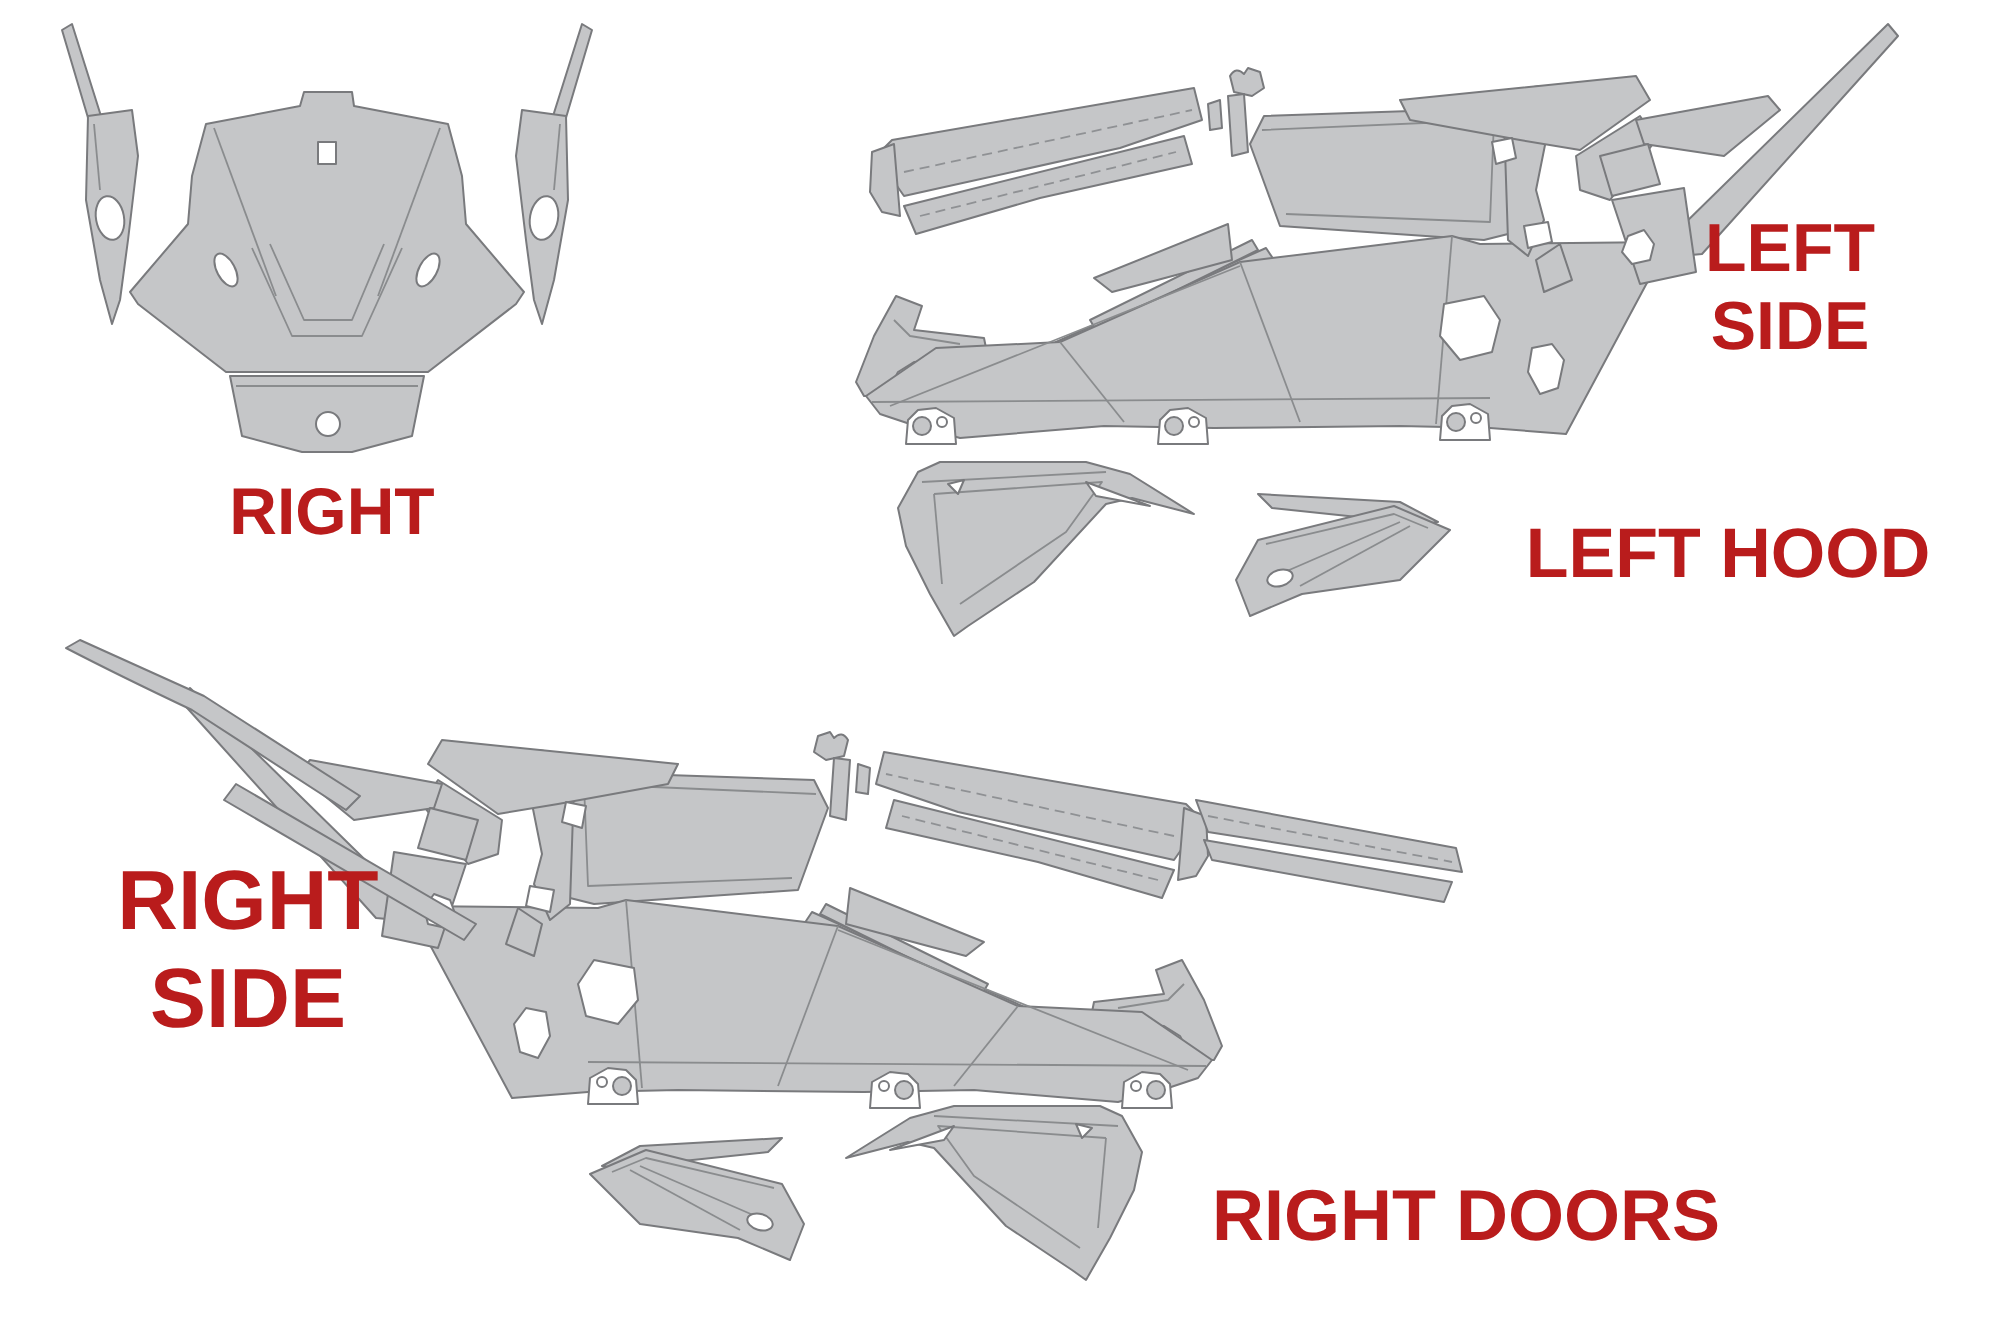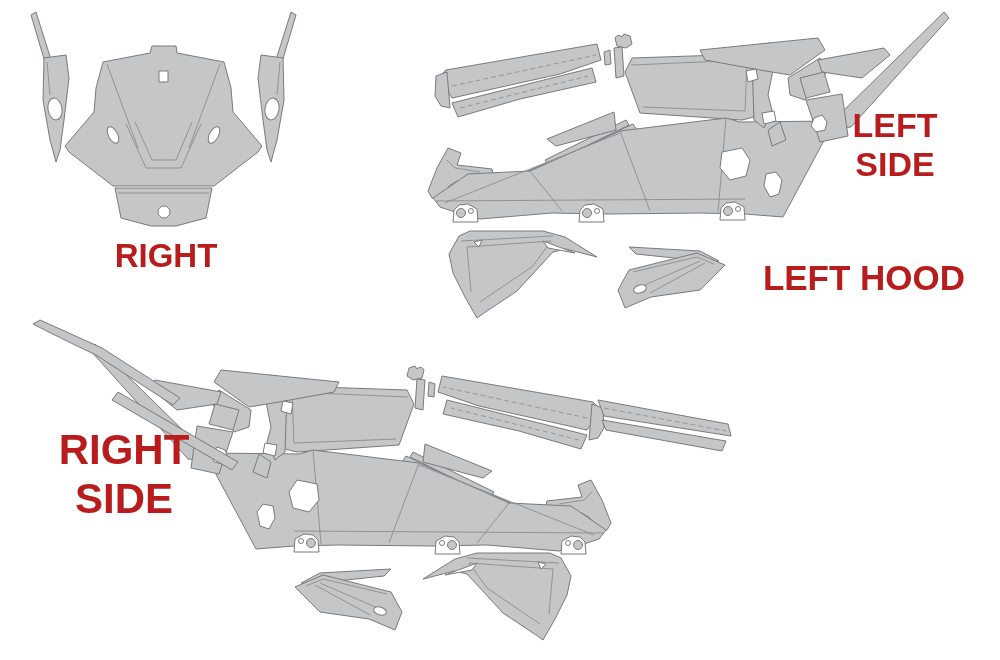--- a/index.html
+++ b/index.html
@@ -169,14 +169,15 @@
     <div>SIDE</div>
   </div>
 
   <div class="label lbl-left-doors">LEFT HOOD</div>
 
   <div class="label lbl-right-side">
     <div>RIGHT</div>
     <div>SIDE</div>
   </div>
 
+  <div class="label lbl-right-doors">RIGHT DOORS</div>
 
 </div>
 
 </body></html>

